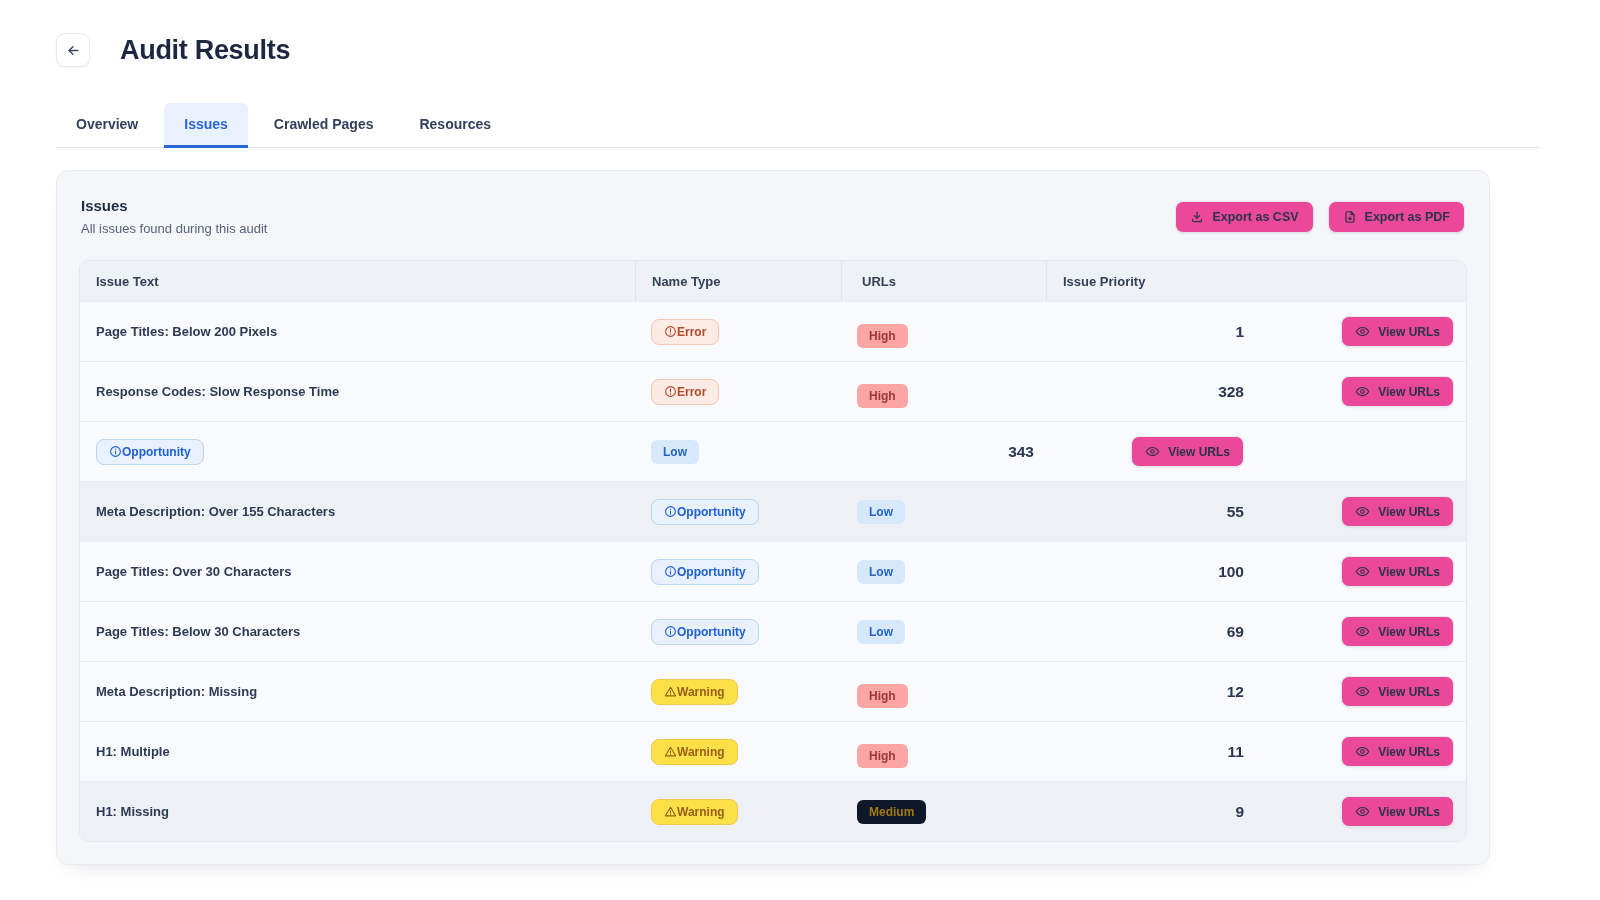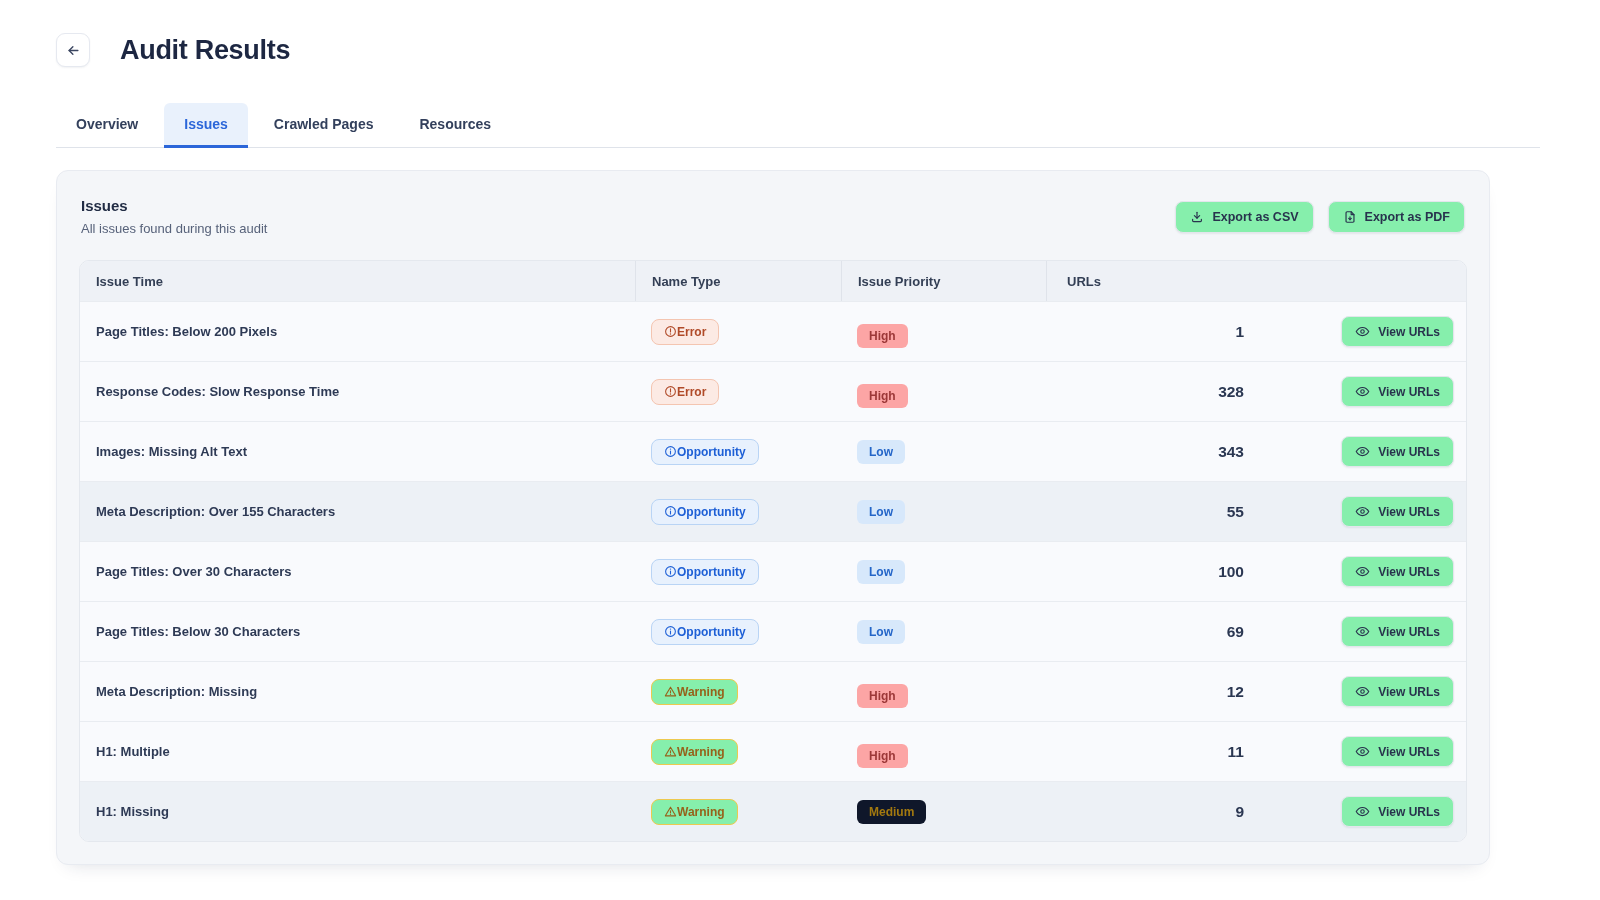--- a/index.html
+++ b/index.html
@@ -63,21 +63,21 @@
   }
   .panel-head {
     display: flex; align-items: center; justify-content: space-between;
     padding: 26px 24px 24px 24px;
   }
   .panel-title { font-size: 15px; font-weight: 700; color: #222d45; }
   .panel-subtitle { margin-top: 7px; font-size: 13px; color: #57627a; }
   .head-actions { display: flex; gap: 14px; }
   .btn {
     display: inline-flex; align-items: center; gap: 8px;
-    background: #86efac;
+    background: #ec4899;
     border: 1px solid #e3e6ec;
     border-radius: 8px;
     box-shadow: 0 1px 2px rgba(16,24,40,0.07);
     font-family: "Liberation Sans", sans-serif;
     font-size: 12.5px; font-weight: 700;
     color: #28334d; cursor: pointer;
   }
   .export-btn { padding: 8px 14px; }
   .btn svg { width: 14px; height: 14px; }
   
@@ -126,21 +126,21 @@
     display: inline-flex; align-items: center; 
     padding: 5px 12px;
     border-radius: 8px;
     font-size: 12px; font-weight: 700;
     border: 1px solid transparent;
   }
   .type-badge .bicon { display: inline-flex; }
   .type-badge .bicon svg { width: 13px; height: 13px; }
   .type-badge.error       { background: #fceae4; border-color: #f4c5b1; color: #b04a28; }
   .type-badge.opportunity { background: #e8f1fd; border-color: #b9d4f5; color: #1d5fd6; }
-  .type-badge.warning     { background: #86efac; border-color: #edc94f; color: #96621a; }
+  .type-badge.warning     { background: #fde047; border-color: #edc94f; color: #96621a; }
   .pill {
     display: inline-block;
     padding: 5px 12px;
     border-radius: 6px;
     font-size: 12px; font-weight: 700;
   }
   .pill.high   { background: #fca5a5; color: #9c3838; margin-top: 9px; }
   .pill.low    { background: #d7e8fb; color: #2465c8; }
   .pill.medium { background: #0f172a; color: #a3790f; }
 </style>
@@ -192,24 +192,24 @@
               <path d="m9.8 14.3 2.2 2.2 2.2-2.2"></path>
           </svg>
         </span>
         <span>Export as PDF</span>
       </button>
     </div>
   </div>
 
   <div class="table-card">
     <div class="thead">
-      <div class="hcell">Issue Time</div>
+      <div class="hcell">Issue Text</div>
       <div class="hcell">Name Type</div>
+      <div class="hcell urls-h">URLs</div>
       <div class="hcell">Issue Priority</div>
-      <div class="hcell urls-h">URLs</div>
     </div>
     <div id="table-body">
         <div class="trow">
     <div class="cell name">Page Titles: Below 200 Pixels</div>
     <div class="cell type">
       <span class="type-badge error">
         <span class="bicon">
                 <svg viewBox="0 0 24 24">
                   <circle cx="12" cy="12" r="9" fill="none" stroke="currentColor" stroke-width="2"></circle>
                   <line x1="12" y1="7" x2="12" y2="13" stroke="currentColor" stroke-width="2" stroke-linecap="round"></line>
@@ -259,21 +259,20 @@
           <svg viewBox="0 0 24 24" fill="none" stroke="currentColor" stroke-width="1.8" stroke-linecap="round" stroke-linejoin="round">
             <path d="M2 12s3.8-6.5 10-6.5S22 12 22 12s-3.8 6.5-10 6.5S2 12 2 12z"></path>
             <circle cx="12" cy="12" r="2.8"></circle>
           </svg>
         </span>
         <span class="vlabel">View URLs</span>
       </button>
     </div>
   </div>
         <div class="trow">
-    <div class="cell name">Images: Missing Alt Text</div>
     <div class="cell type">
       <span class="type-badge opportunity">
         <span class="bicon">
                 <svg viewBox="0 0 24 24">
                   <circle cx="12" cy="12" r="9" fill="none" stroke="currentColor" stroke-width="2"></circle>
                   <line x1="12" y1="11" x2="12" y2="16.5" stroke="currentColor" stroke-width="2" stroke-linecap="round"></line>
                   <circle cx="12" cy="7.6" r="1.3" fill="currentColor"></circle>
                 </svg>
               </span>
         <span class="blabel">Opportunity</span>

